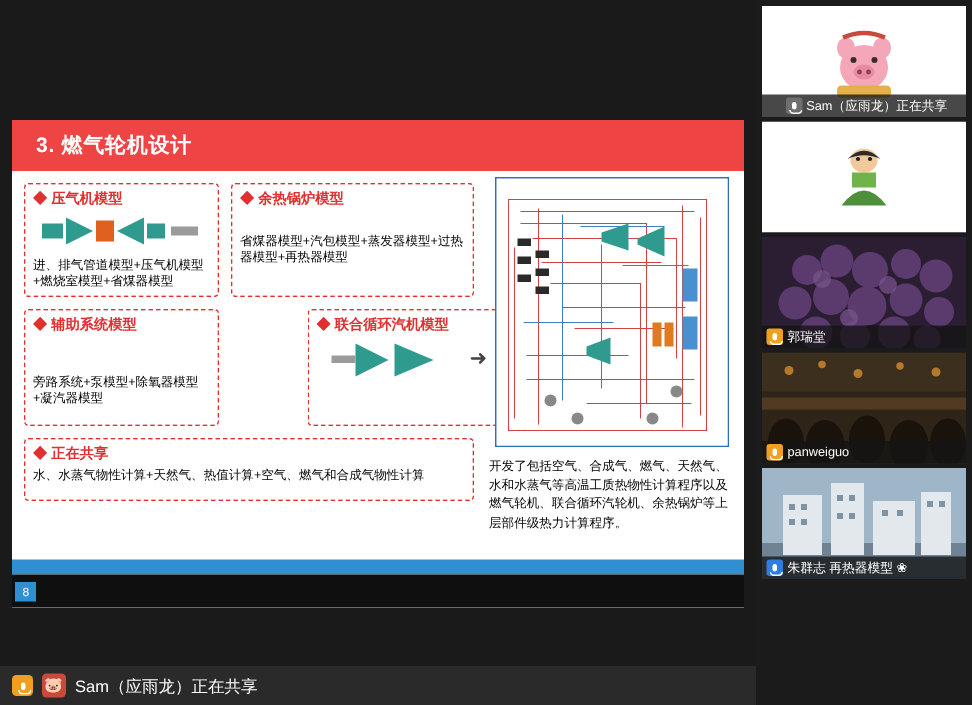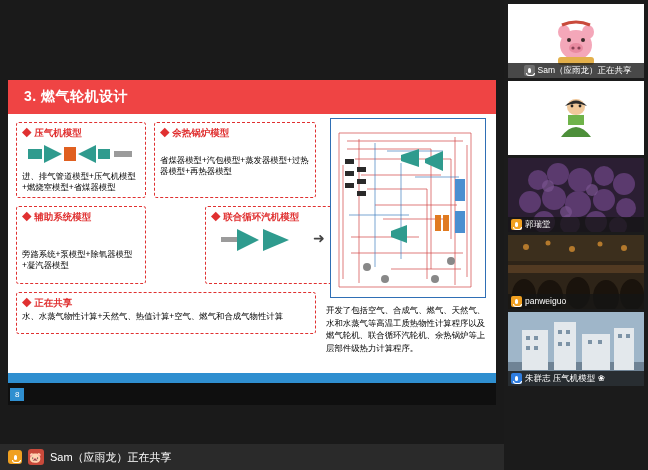--- a/index.html
+++ b/index.html
@@ -498,19 +498,19 @@
               <rect x="90" y="28" width="4" height="4"></rect>
             <rect x="110" y="22" width="4" height="4"></rect>
               <rect x="118" y="22" width="4" height="4"></rect>
           </g>
         </svg>
       </div>
       <div class="label">
         <span class="micbox mic-blue">
             <span class="mic-glyph"></span>
           </span>
-        <span>朱群志 压气机模型 ❀</span>
+        <span>朱群志 再热器模型 ❀</span>
       </div>
     </div>
 
 
   </div>
 </div>
 
 </body></html>

